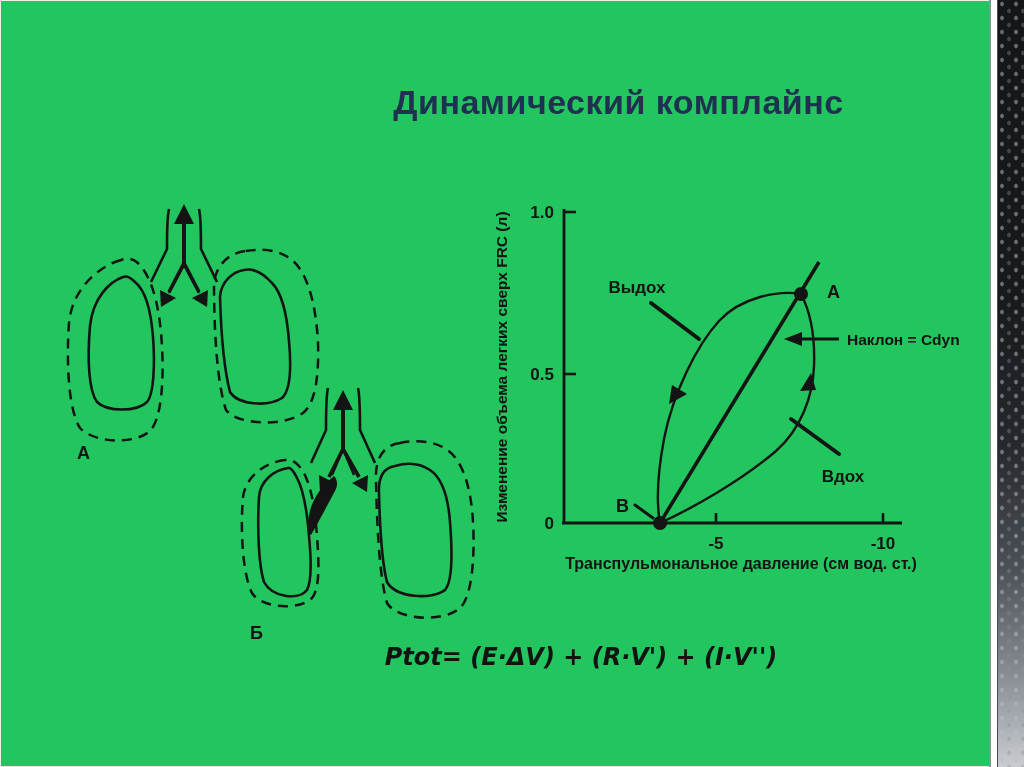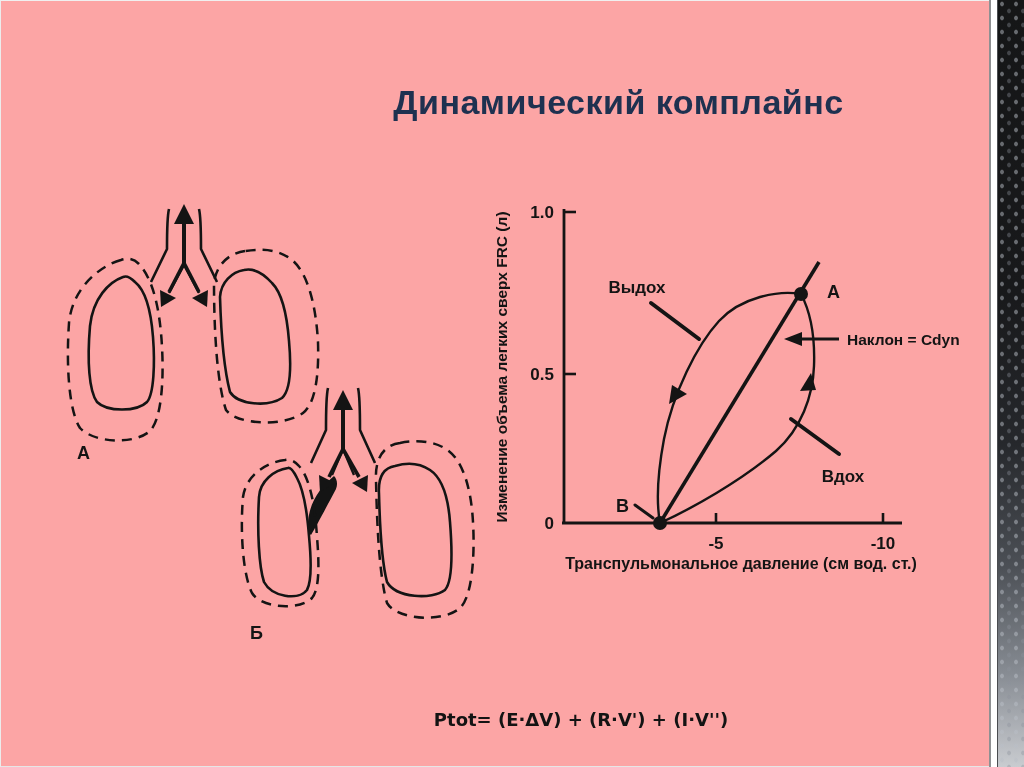--- a/index.html
+++ b/index.html
@@ -4,37 +4,37 @@
 <style>
   html,body{margin:0;padding:0;}
   body{
     width:1024px;height:767px;position:relative;overflow:hidden;
     background:#ffffff;
     font-family:"Liberation Sans", sans-serif;
     color:#141414;
   }
   .slide{
     position:absolute;left:0;top:0;width:989px;height:767px;
-    background:#fca5a5;
+    background:#22c55e;
     border-left:1px solid #ececec;border-top:1px solid #f0f0f0;border-bottom:1px solid #e6e6e6;
     box-sizing:border-box;
   }
   .title{
     position:absolute;left:330px;top:82px;width:575px;margin:0;
     text-align:center;
     font-size:34px;font-weight:bold;letter-spacing:0.5px;
     color:#1e3150;
   }
   .lungs-svg{position:absolute;left:40px;top:180px;}
   .graph-svg{position:absolute;left:486px;top:188px;}
   .formula{
-    position:absolute;left:330px;top:708px;width:500px;
+    position:absolute;left:330px;top:642px;width:500px;
     text-align:center;
     font-family:"DejaVu Sans", sans-serif;
-    font-size:18px;font-weight:600;color:#131313;letter-spacing:0px;
+    font-size:24px;font-weight:600;color:#131313;letter-spacing:0px;font-style:italic;
   }
   .edge-sep{
     position:absolute;left:989px;top:0;width:2px;height:767px;
     background:#8f9092;
   }
   .texture-strip{
     position:absolute;left:997px;top:0;width:27px;height:767px;
     background-image:
       radial-gradient(ellipse 3.5px 4.5px at 4px 4px,  rgba(185,190,198,0.50) 42%, rgba(0,0,0,0) 62%),
       radial-gradient(ellipse 3.5px 4.5px at 11px 11px, rgba(140,145,155,0.38) 42%, rgba(0,0,0,0) 62%),

